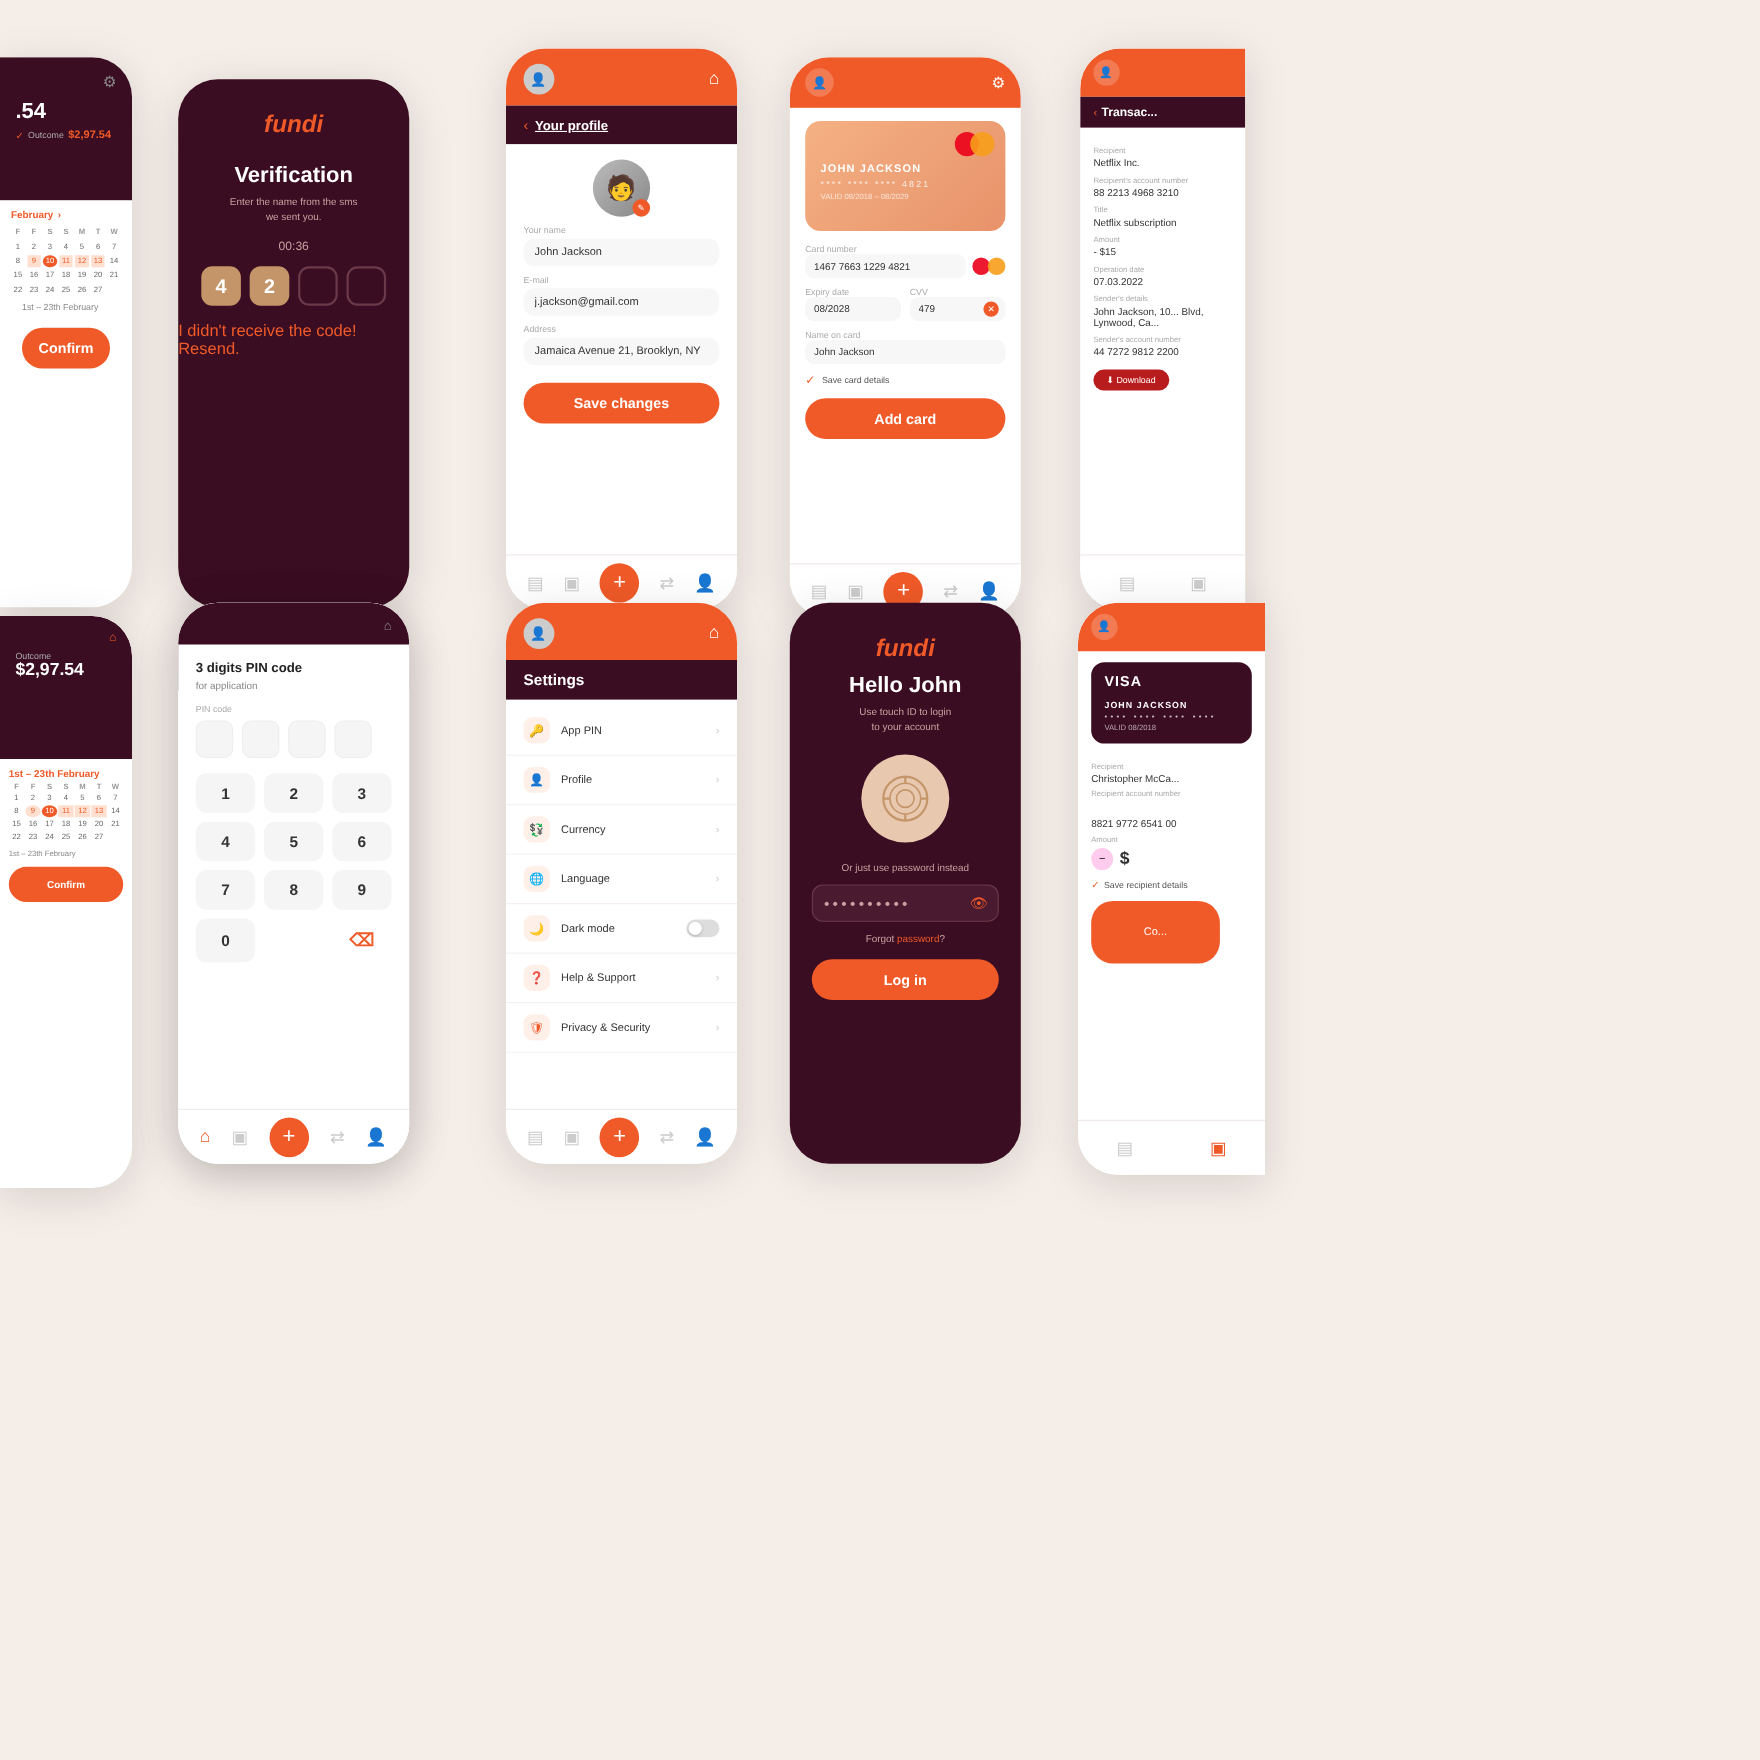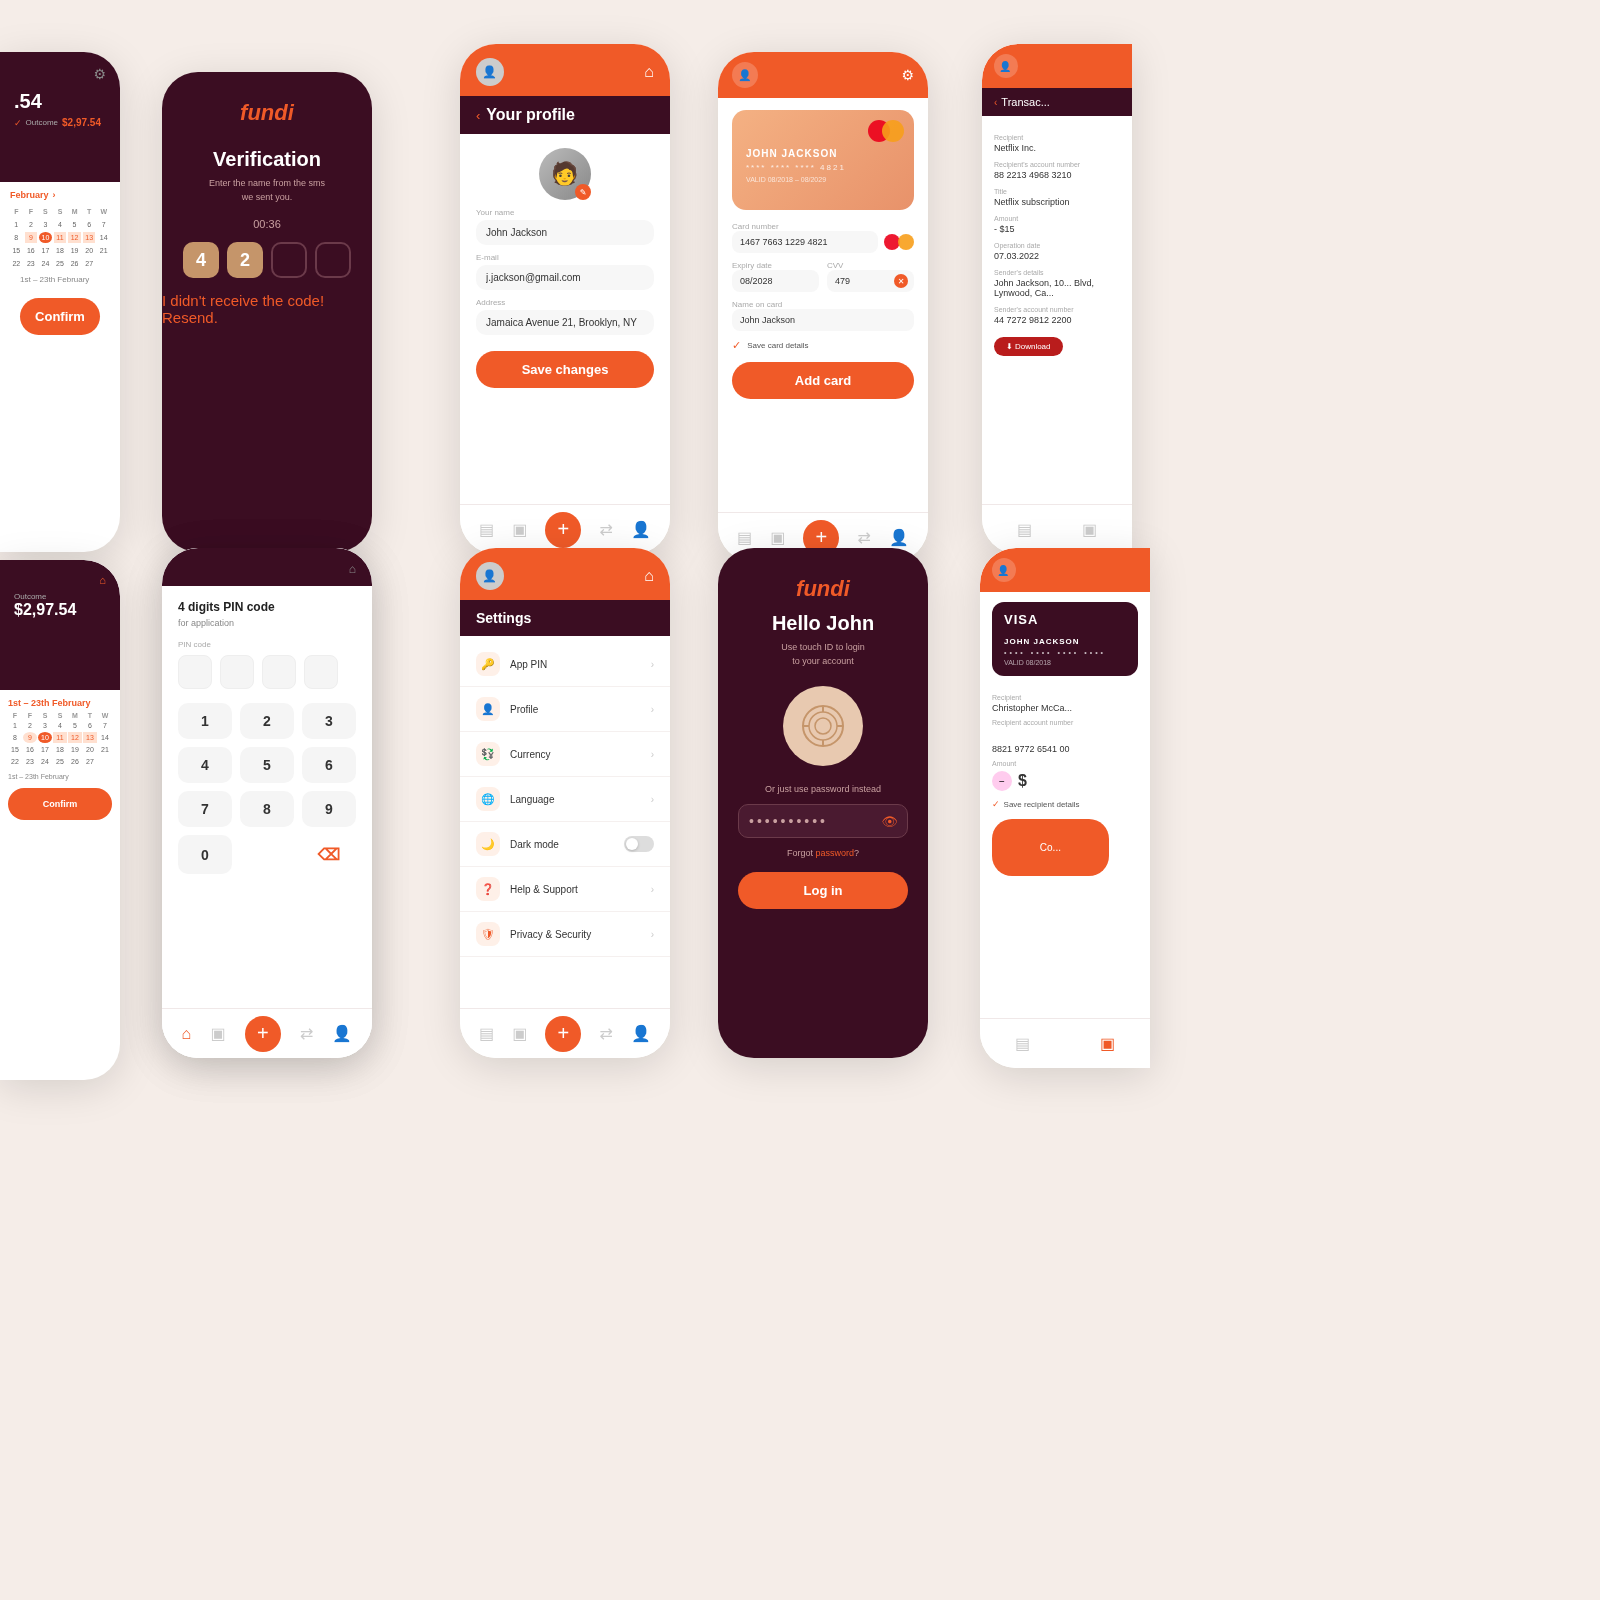--- a/index.html
+++ b/index.html
@@ -142,22 +142,23 @@
       display: flex;
       align-items: center;
       gap: 6px;
     }
     .profile-header-bar .back-arrow {
       color: #F05A28;
       font-size: 13px;
     }
     .profile-header-bar .title {
       color: #fff;
-      font-size: 16px;
+      font-size: 12px;
       font-weight: 600;
+      text-decoration: underline;
     }
     .profile-avatar-wrap {
       display: flex;
       justify-content: center;
       margin: 14px 0 8px;
       position: relative;
     }
     .profile-avatar {
       width: 52px; height: 52px;
       border-radius: 50%;
@@ -359,21 +360,21 @@
       display: flex; align-items: center; justify-content: center;
       font-size: 10px; color: #fff;
     }
     .trans-title-bar {
       background: #3B0D22;
       padding: 8px 12px;
       display: flex;
       align-items: center;
       gap: 4px;
     }
-    .trans-title-bar .title { color: #fff; font-size: 11px; font-weight: 400; }
+    .trans-title-bar .title { color: #fff; font-size: 11px; font-weight: 700; }
     .trans-body {
       padding: 10px 12px;
     }
     .trans-field-label {
       font-size: 7px;
       color: #aaa;
       margin-top: 8px;
     }
     .trans-field-value {
       font-size: 9px;
@@ -1149,21 +1150,21 @@
     <span style="font-size:16px;color:#ccc;">▤</span>
     <span style="font-size:16px;color:#F05A28;">▣</span>
   </div>
 </div>
 
 <div class="phone-mockup" style="left:162px;top:548px;width:210px;height:510px;background:#fff;z-index:2;">
   <div style="background:#3B0D22;padding:14px 16px 10px;display:flex;justify-content:flex-end;border-radius:36px 36px 0 0;">
     <span style="color:#888;font-size:12px;">⌂</span>
   </div>
   <div style="padding:14px 16px;">
-    <div style="font-size:12px;font-weight:700;color:#222;margin-bottom:4px;">4 digits PIN code</div>
+    <div style="font-size:12px;font-weight:700;color:#222;margin-bottom:4px;">3 digits PIN code</div>
     <div style="font-size:9px;color:#888;margin-bottom:12px;">for application</div>
     <div style="font-size:8px;color:#aaa;margin-bottom:6px;">PIN code</div>
     <div style="display:flex;gap:8px;margin-bottom:14px;">
       <div style="width:34px;height:34px;border-radius:8px;background:#f5f5f5;border:1.5px solid #eee;display:flex;align-items:center;justify-content:center;font-size:8px;color:#aaa;"></div>
       <div style="width:34px;height:34px;border-radius:8px;background:#f5f5f5;border:1.5px solid #eee;display:flex;align-items:center;justify-content:center;font-size:8px;color:#aaa;"></div>
       <div style="width:34px;height:34px;border-radius:8px;background:#f5f5f5;border:1.5px solid #eee;display:flex;align-items:center;justify-content:center;font-size:8px;color:#aaa;"></div>
       <div style="width:34px;height:34px;border-radius:8px;background:#f5f5f5;border:1.5px solid #eee;display:flex;align-items:center;justify-content:center;font-size:8px;color:#aaa;"></div>
     </div>
     <div style="display:grid;grid-template-columns:repeat(3,1fr);gap:8px;">
       <button class="key-btn">1</button>

